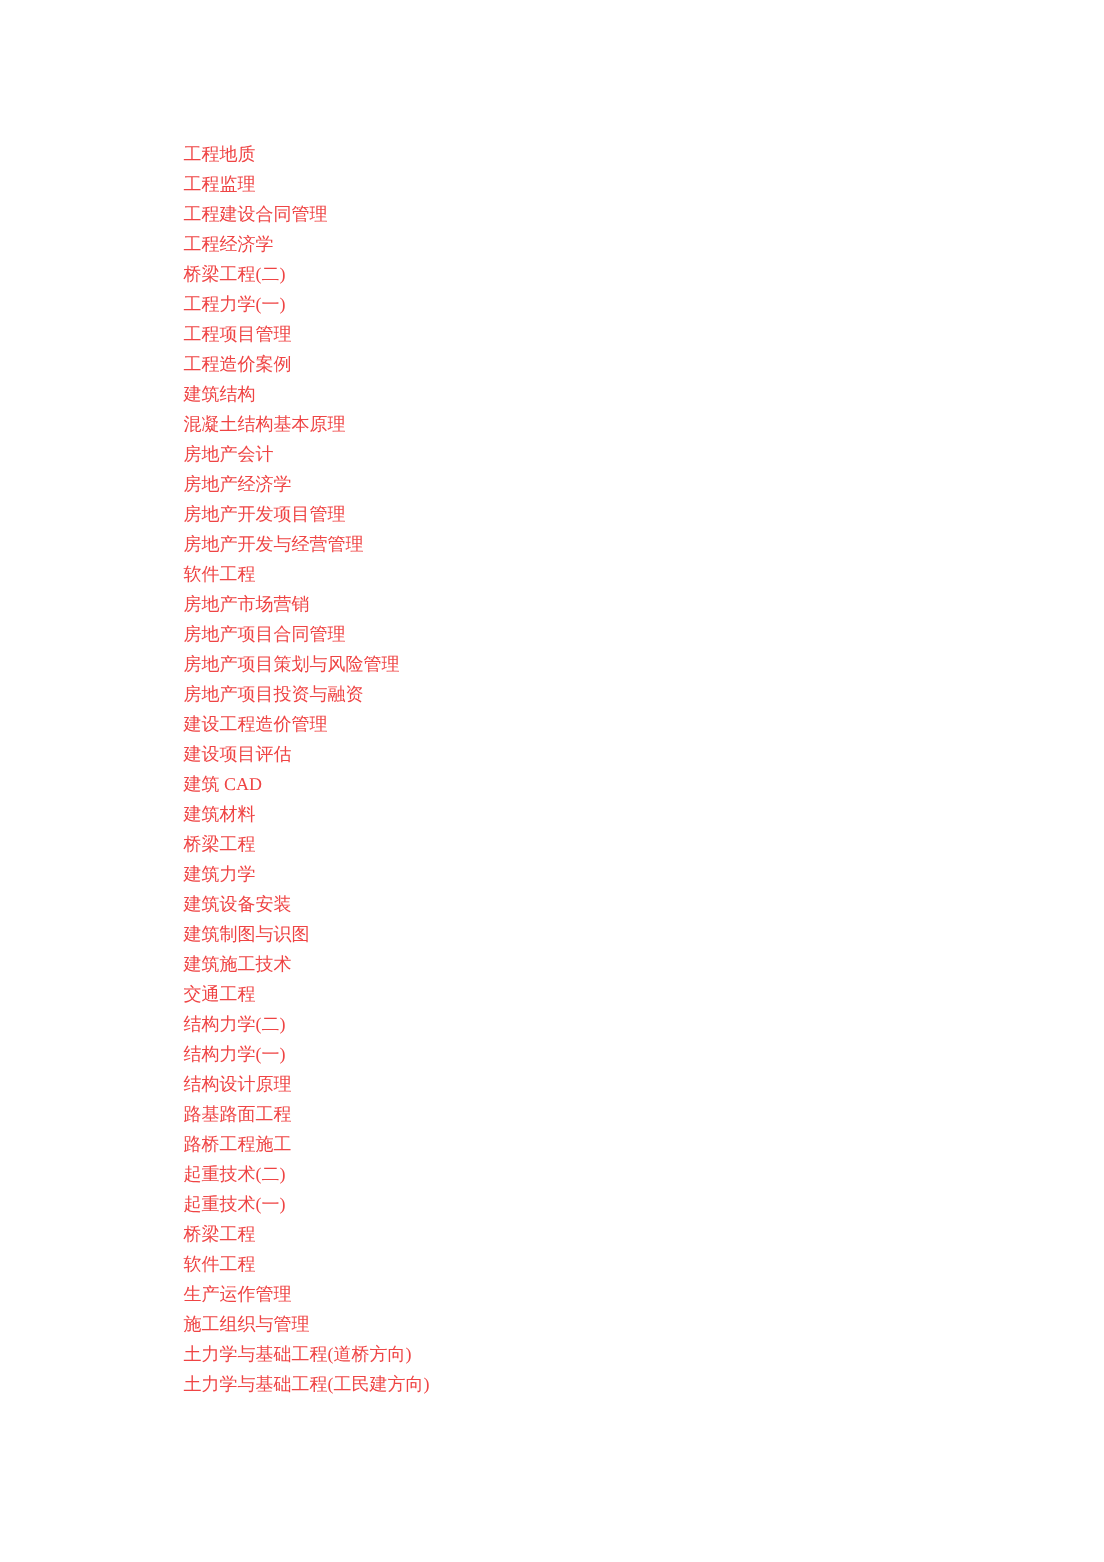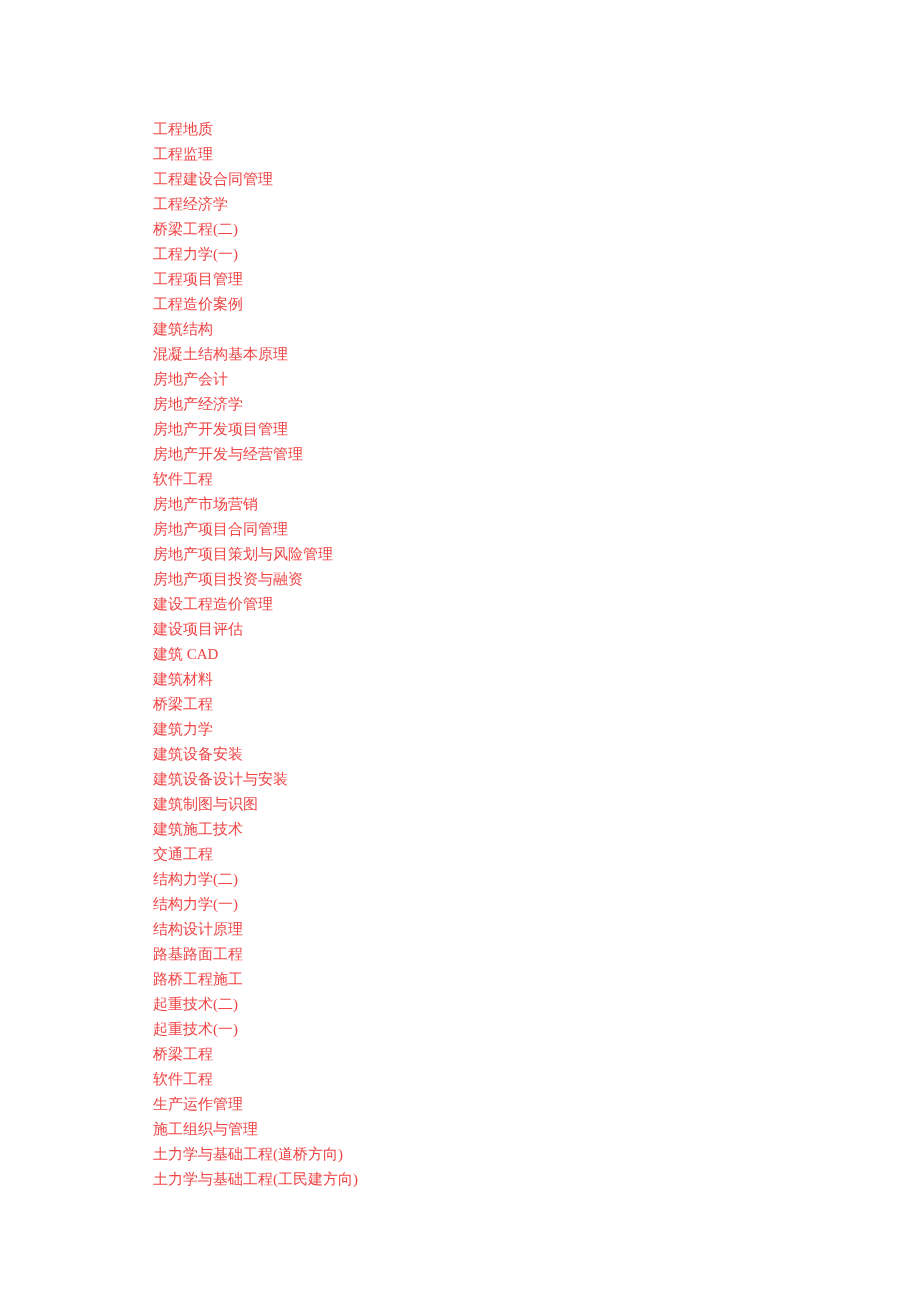--- a/index.html
+++ b/index.html
@@ -48,21 +48,20 @@
     <li class="course-item">房地产项目合同管理</li>
     <li class="course-item">房地产项目策划与风险管理</li>
     <li class="course-item">房地产项目投资与融资</li>
     <li class="course-item">建设工程造价管理</li>
     <li class="course-item">建设项目评估</li>
     <li class="course-item">建筑 CAD</li>
     <li class="course-item">建筑材料</li>
     <li class="course-item">桥梁工程</li>
     <li class="course-item">建筑力学</li>
     <li class="course-item">建筑设备安装</li>
-    <li class="course-item">建筑设备设计与安装</li>
     <li class="course-item">建筑制图与识图</li>
     <li class="course-item">建筑施工技术</li>
     <li class="course-item">交通工程</li>
     <li class="course-item">结构力学(二)</li>
     <li class="course-item">结构力学(一)</li>
     <li class="course-item">结构设计原理</li>
     <li class="course-item">路基路面工程</li>
     <li class="course-item">路桥工程施工</li>
     <li class="course-item">起重技术(二)</li>
     <li class="course-item">起重技术(一)</li>

